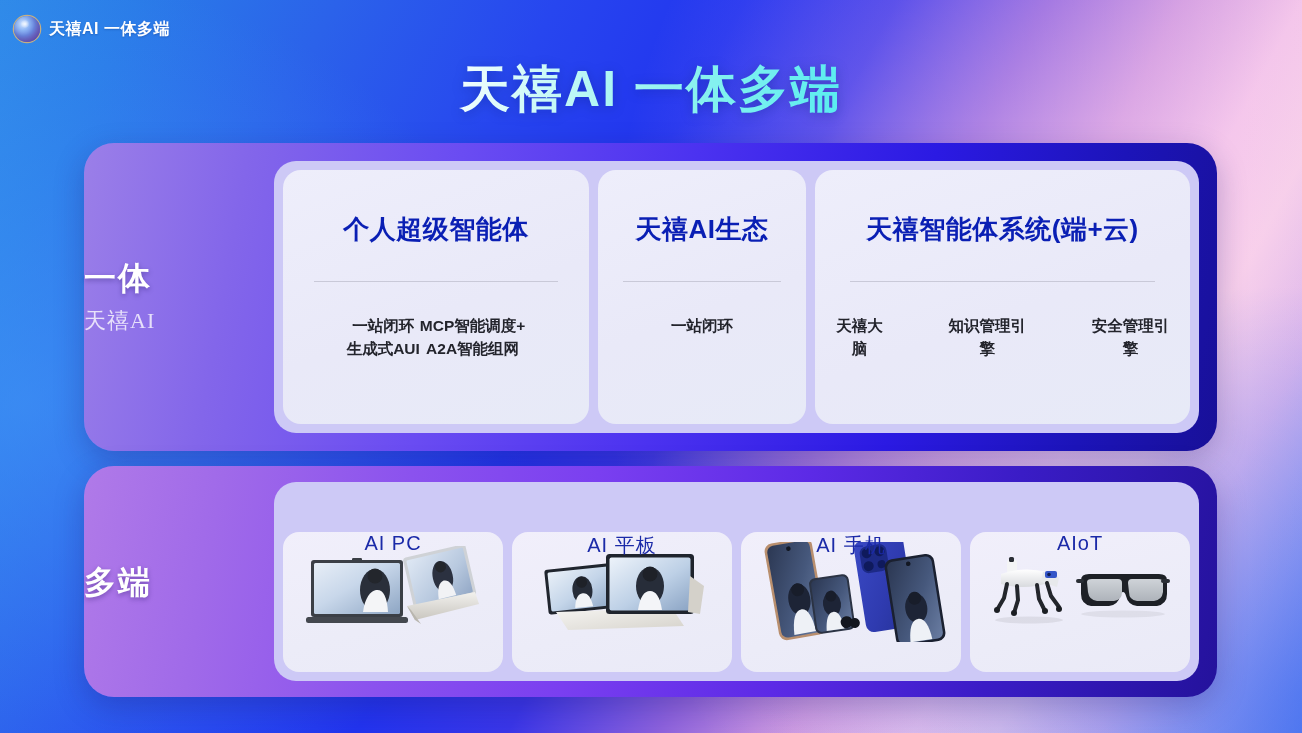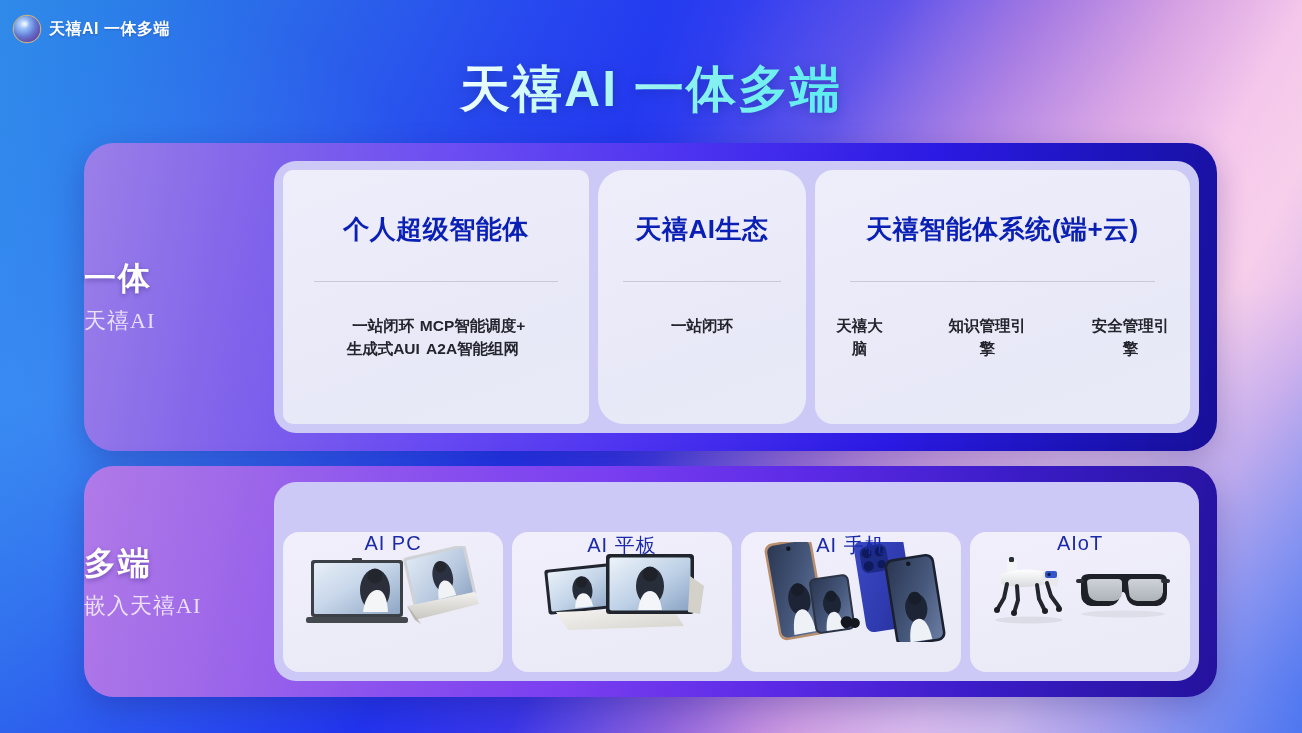--- a/index.html
+++ b/index.html
@@ -152,22 +152,22 @@
   .card {
     background: linear-gradient(160deg, #eeeefb 0%, #e9e9f8 55%, #e7eaf7 100%);
     border-radius: 18px;
     display: flex;
     flex-direction: column;
     align-items: center;
     justify-content: flex-start;
     padding: 42px 14px 18px;
     position: relative;
   }
-  .card-1 { flex: 0 0 306px; border-radius: 10px; }
-  .card-2 { flex: 0 0 208px; border-radius: 26px; }
+  .card-1 { flex: 0 0 306px; }
+  .card-2 { flex: 0 0 208px; }
   .card-3 { flex: 1; align-items: center; }
 
   .card-title {
     font-size: 26px;
     font-weight: 800;
     color: #0a1fb4;
     letter-spacing: .5px;
     white-space: nowrap;
     text-align: center;
   }
@@ -278,21 +278,20 @@
         </div>
       </div>
 
     </div>
   </div>
 
   <div class="panel panel-bottom">
 
     <div class="panel-label">
       <div class="lbl-main">多端</div>
-      <div class="lbl-sub">嵌入天禧AI</div>
     </div>
 
     <div class="inner-wrap">
 
       <div class="dev-card">
         <div class="dev-art">
           <svg class="art-svg" width="180" height="92" viewBox="0 0 180 92">
             <defs>
               <linearGradient id="scr1" x1="0" y1="0" x2="1" y2="1">
                 <stop offset="0%" stop-color="#e7eef7"></stop>

